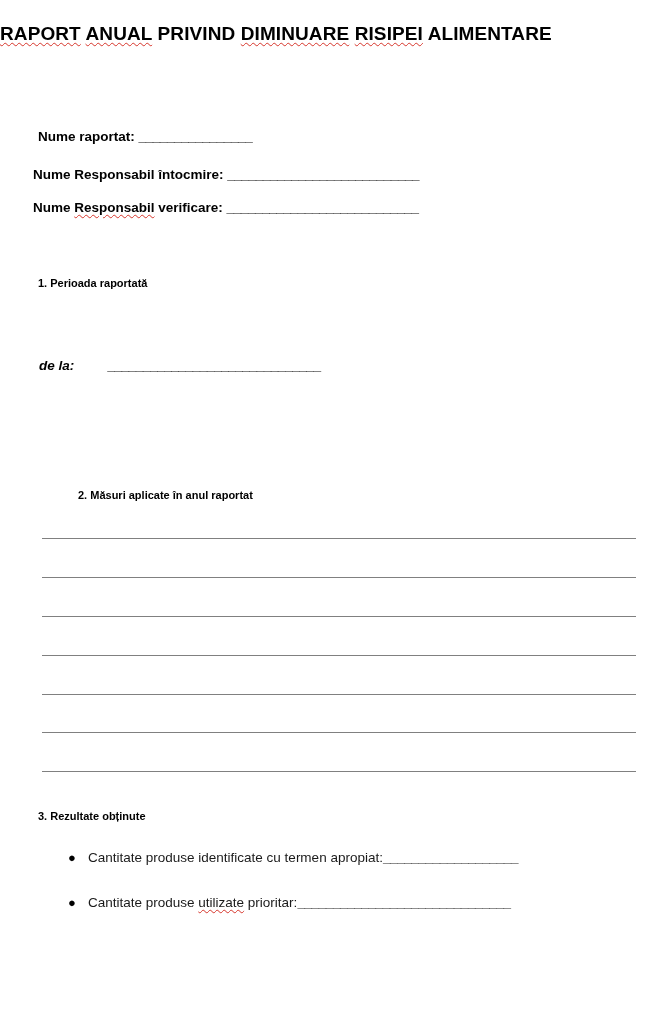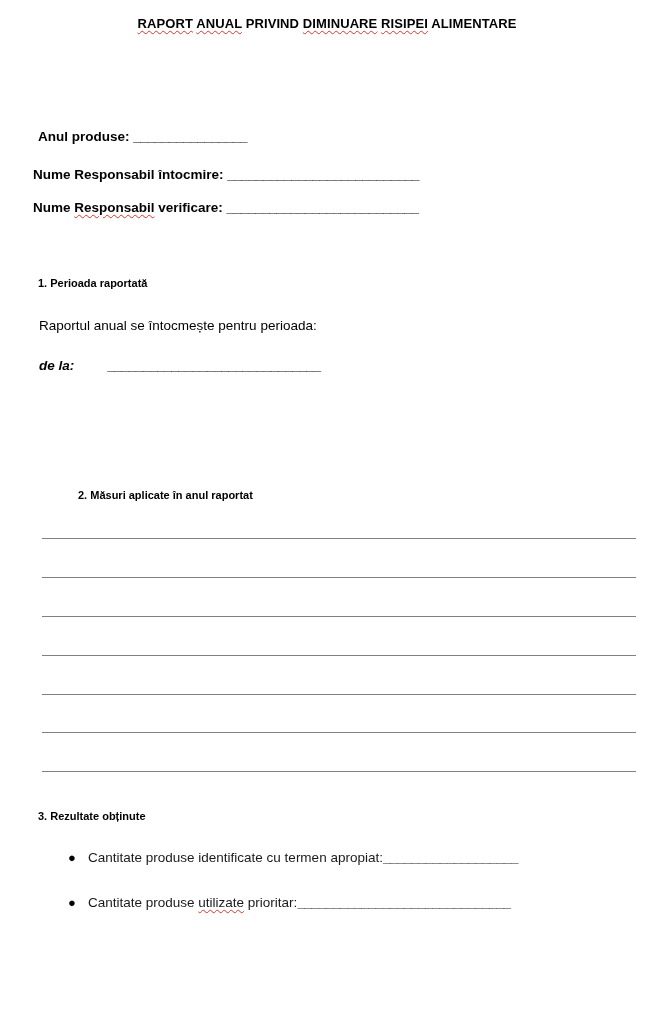--- a/index.html
+++ b/index.html
@@ -16,24 +16,23 @@
     width: 654px;
     height: 1032px;
     background: #ffffff;
     overflow: hidden;
   }
 
   
   .doc-title {
     position: absolute;
     left: 0;
-    top: 16px;
+    top: 23px;
     width: 654px;
-    text-align: center;
-    font-size: 13px;
+    font-size: 19px;
     font-weight: bold;
     letter-spacing: 0.1px;
     white-space: nowrap;
   }
   .sq {
     
     text-decoration: underline wavy #d6352b;
     text-decoration-thickness: 1px;
     text-underline-offset: 2px;
   }
@@ -96,37 +95,36 @@
 </head>
 <body>
 
 <div class="page">
 
   <div class="doc-title">
     <span class="sq">RAPORT</span><span> </span><span class="sq">ANUAL</span><span> PRIVIND </span><span class="sq">DIMINUARE</span><span> </span><span class="sq">RISIPEI</span><span> ALIMENTARE</span>
   </div>
 
   <div class="field" style="left:38px; top:130px;">
-    <span>Anul produse:</span>
+    <span>Nume raportat:</span>
     <span class="fill">________________</span>
   </div>
 
   <div class="field" style="left:33px; top:201px;">
     <span>Nume </span><span class="sq">Responsabil</span><span> verificare:</span>
     <span class="fill">___________________________</span>
   </div>
 
   <div class="field" style="left:33px; top:168px;">
     <span>Nume Responsabil întocmire:</span>
     <span class="fill">___________________________</span>
   </div>
 
   <div class="heading" style="left:38px; top:277px;">1. Perioada raportată</div>
 
-  <div class="para" style="left:39px; top:318px;">Raportul anual se întocmește pentru perioada:</div>
 
   <div class="field" style="left:39px; top:359px;font-style:italic;">
     <span>de la:</span>
     <span class="fill" style="margin-left:30px;">______________________________</span>
   </div>
 
 
   <div class="heading" style="left:38px; top:489px;margin-left:40px;">2. Măsuri aplicate în anul raportat</div>
 
   <div class="rule" style="top:538px;"></div>

